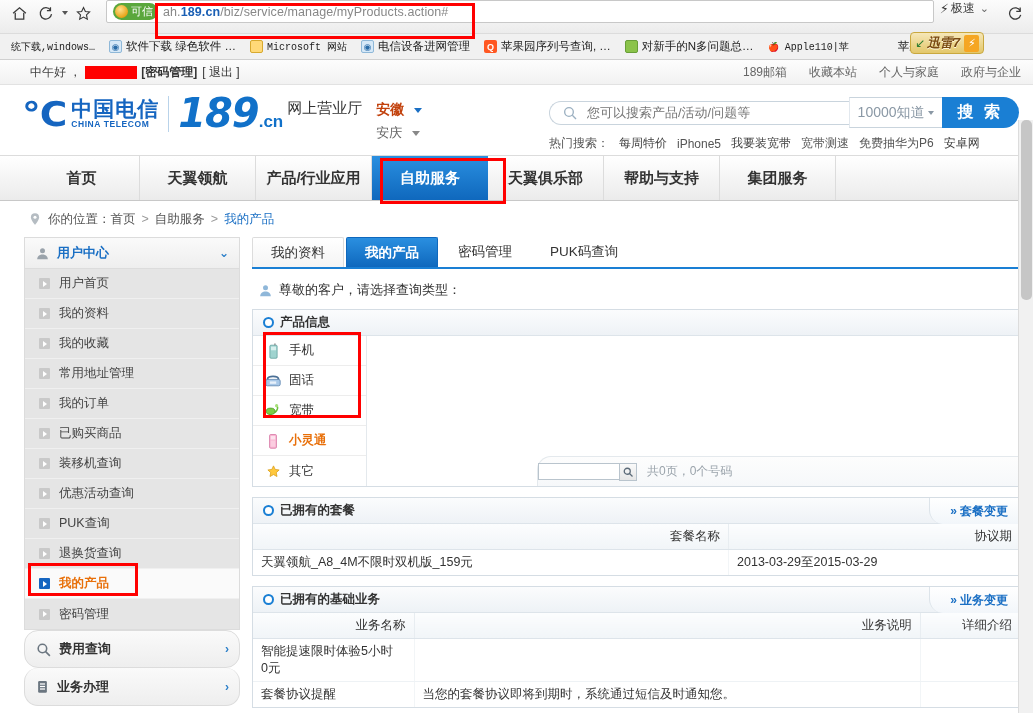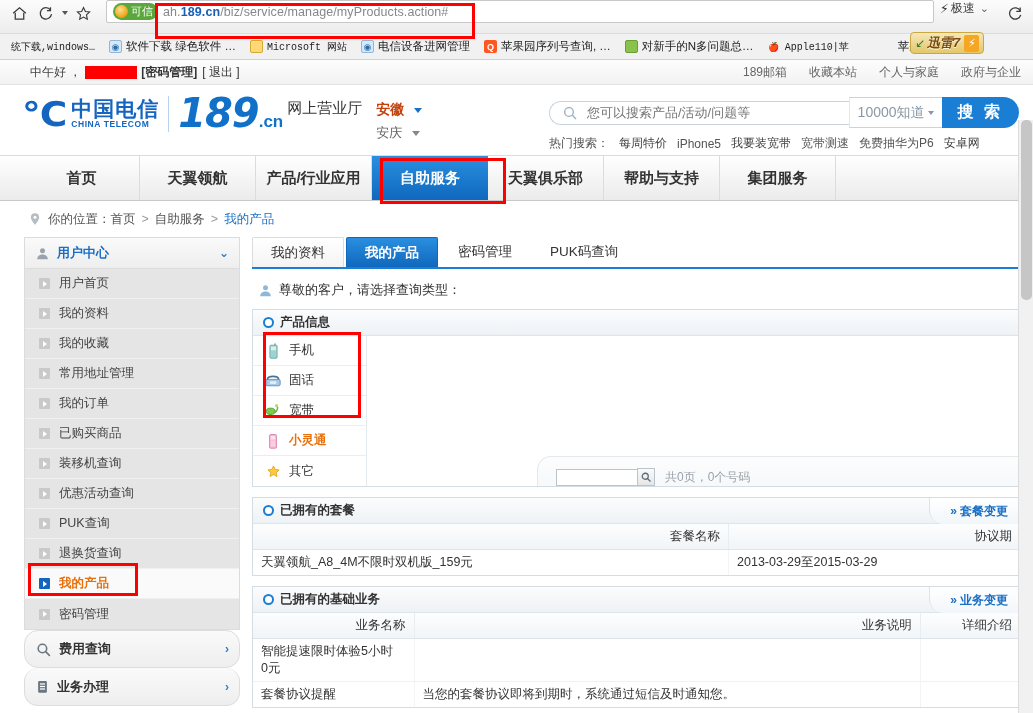--- a/index.html
+++ b/index.html
@@ -404,24 +404,24 @@
   .ptype.hl { color:#e8700a; font-weight:bold; }
   .prod-right { flex:1 1 auto; position:relative; background:#fff; }
 
   .pager {
     position:absolute; left: 0; bottom: 0;
     width: 100%; height: 30px;
     display:flex; align-items:center;
     padding-left: 170px;
   }
   .pager-inner {
-    display:flex;align-items:flex-end; gap:10px;
+    display:flex;align-items:center; gap:10px;
     border-top:1px solid #e4e9ed; border-left:1px solid #e4e9ed;
     border-top-left-radius: 14px;
-    height:30px; padding-left: 18px; width: 100%;
+    height:30px; width: 100%;
     background: linear-gradient(#fdfdfd,#f6f8fa);
   }
   .pg-input {
     width: 82px; height:17px;
     border:1px solid #b9c4cd; background:#fff;
   }
   .pg-search-btn {
     width:18px;height:18px; border:1px solid #b9c4cd;
     background:linear-gradient(#fafafa,#e6e6e6);
     display:flex;align-items:center;justify-content:center;

